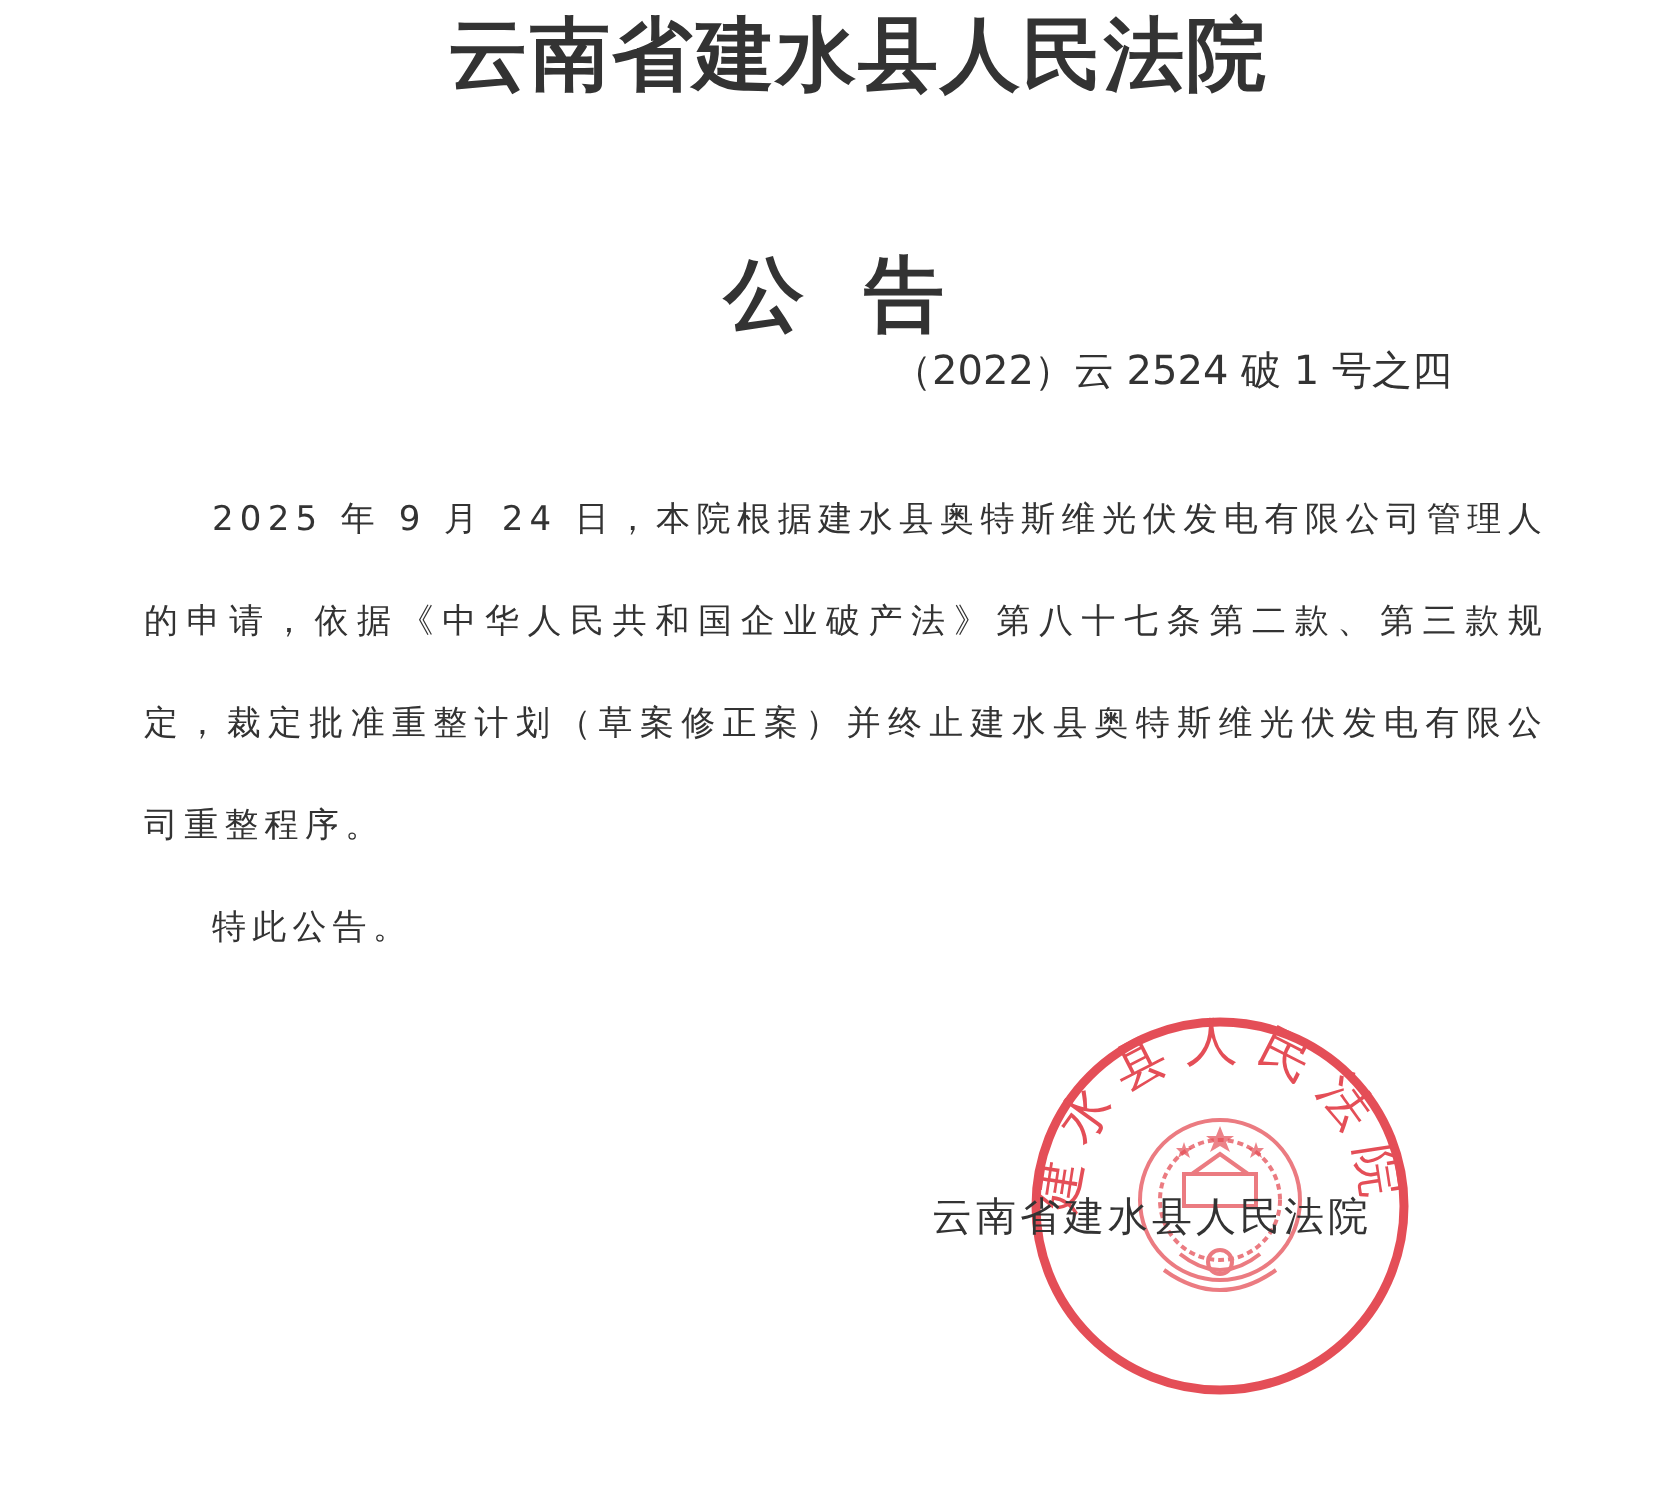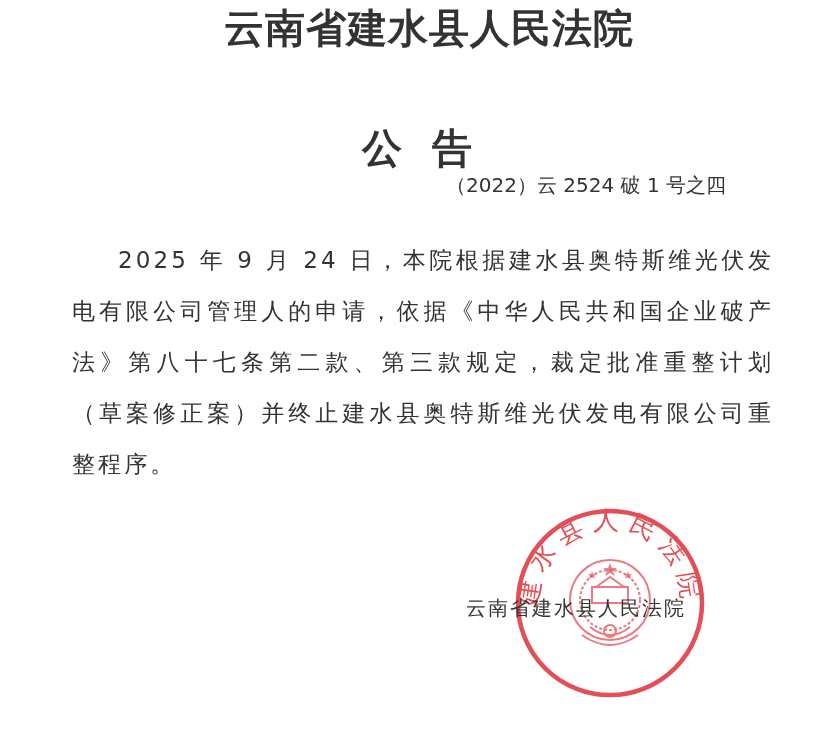--- a/index.html
+++ b/index.html
@@ -50,21 +50,21 @@
       font-size: 20px;
       color: #333333;
       line-height: 30px;
     }
     .body-text {
       position: absolute;
       left: 72px;
       top: 235px;
       width: 702px;
       font-family: "DejaVu Sans", "Liberation Sans", sans-serif;
-      font-size: 23px;
+      font-size: 17px;
       line-height: 51px;
       color: #333333;
       letter-spacing: 3.1px;
     }
     .body-text p {
       margin: 0;
       text-indent: 2em;
       text-align: justify;
     }
     .closing {
@@ -94,20 +94,21 @@
 </head>
 <body>
 
 <div class="doc-title">云南省建水县人民法院</div>
 <div class="doc-subtitle">公告</div>
 
 <div class="case-number">（2022）云 2524 破 1 号之四</div>
 
 <div class="body-text">
   <p>2025 年 9 月 24 日，本院根据建水县奥特斯维光伏发电有限公司管理人的申请，依据《中华人民共和国企业破产法》第八十七条第二款、第三款规定，裁定批准重整计划（草案修正案）并终止建水县奥特斯维光伏发电有限公司重整程序。</p>
+  <p class="closing">特此公告。</p>
 </div>
 
 <div class="seal">
   <svg width="196" height="196" viewBox="0 0 196 196" xmlns="http://www.w3.org/2000/svg">
     <defs>
       <path id="sealArc" d="M 30 120 A 72 72 0 1 1 166 120" fill="none"></path>
     </defs>
     <circle cx="98" cy="98" r="92" fill="none" stroke="#e0303a" stroke-width="4.5"></circle>
     <text font-family="DejaVu Serif, serif" font-size="26" fill="#e0303a" letter-spacing="8">
       <textPath href="#sealArc" startOffset="50%" text-anchor="middle">建水县人民法院</textPath>

